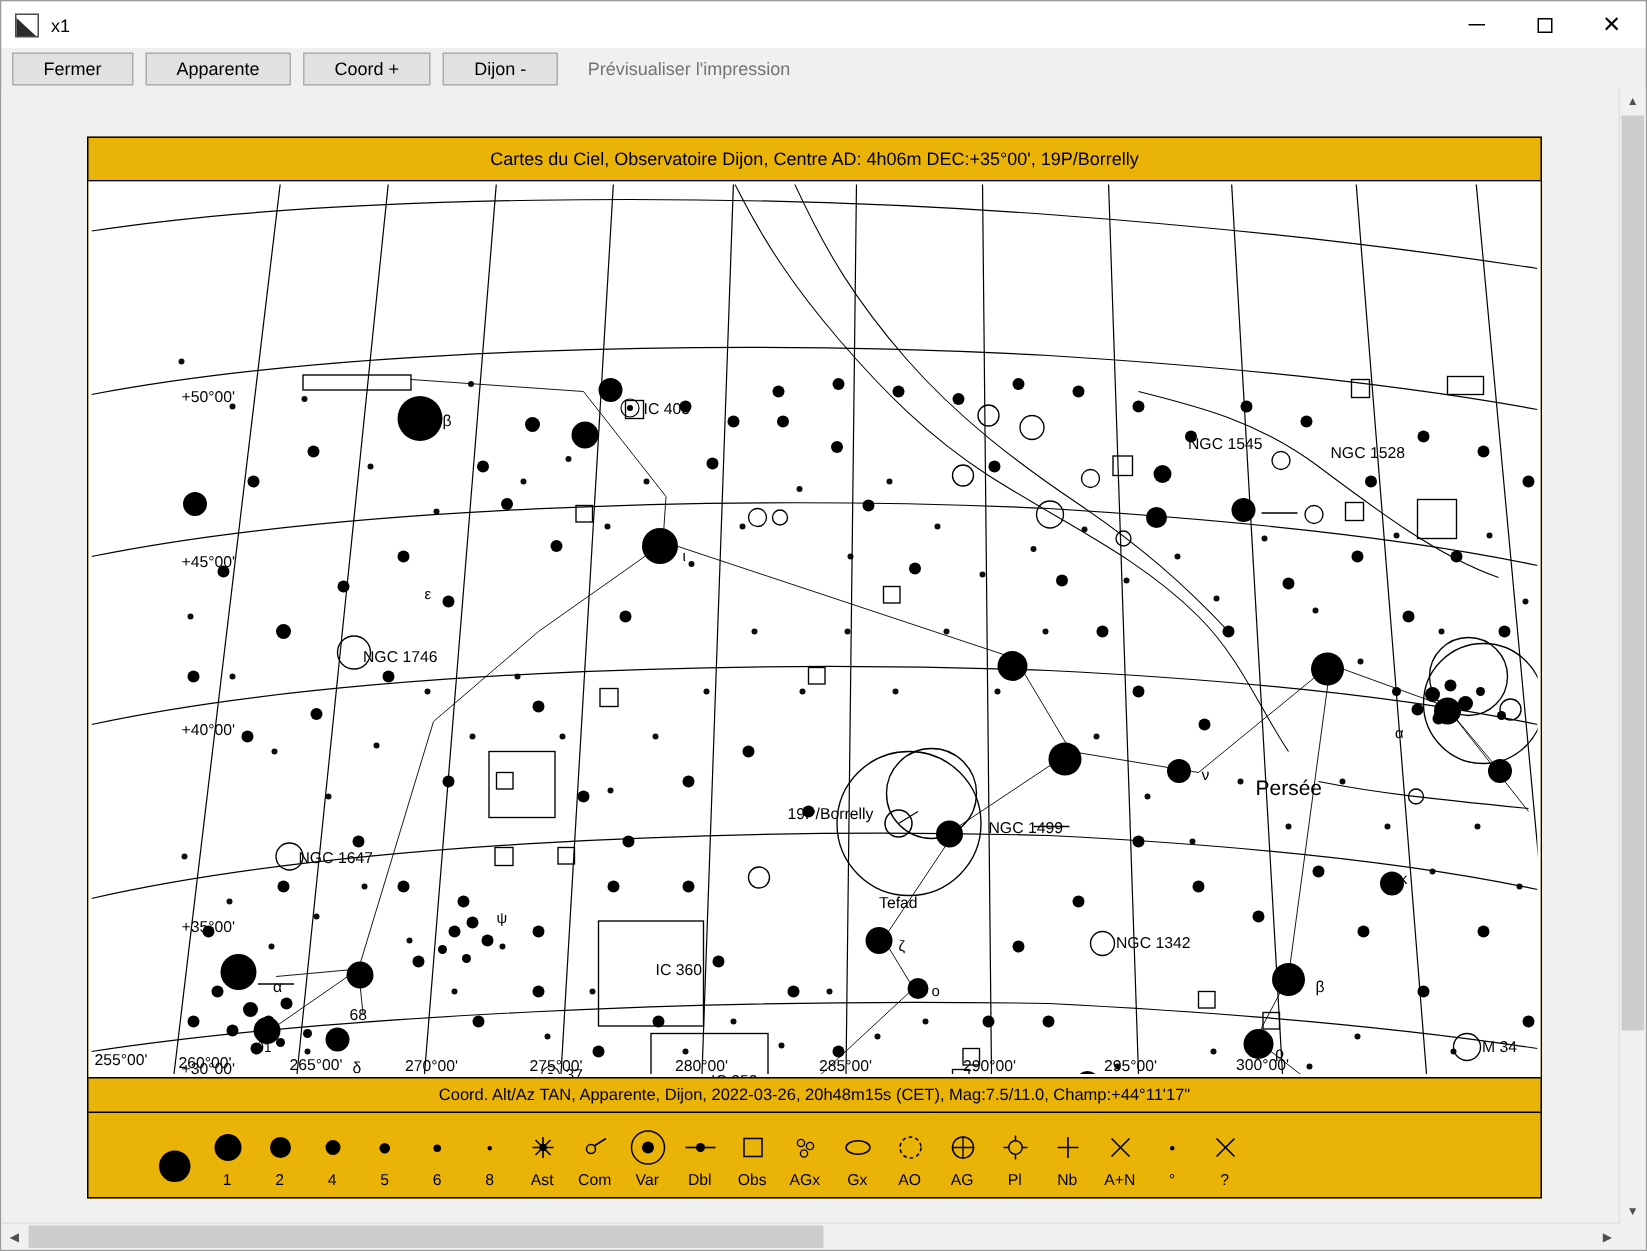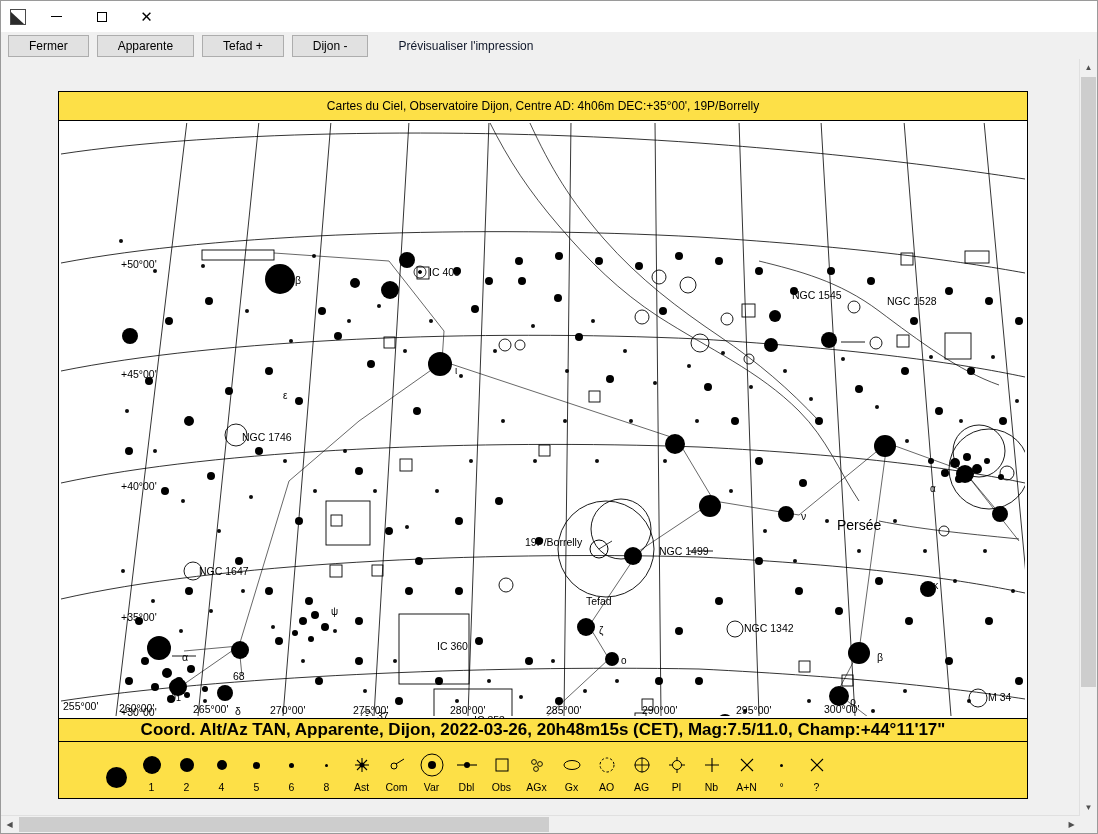--- a/index.html
+++ b/index.html
@@ -61,61 +61,60 @@
     margin-right: 8px;
     background: #e1e1e1;
     border: 1px solid #adadad;
     font-size: 12px; color: #000;
     display: flex; align-items: center; justify-content: center;
     padding: 0 20px;
     box-sizing: border-box;
     cursor: default;
   }
   .tb-label {
-    font-size: 12px; color: #0f172a; margin-left: 22px;
+    font-size: 12px; color: #737373; margin-left: 12px;
   }
 
   
   .client {
     position: absolute; top: 58px; left: 0; right: 0; bottom: 0;
     background: #f0f0f0;
   }
   .doc-area {
     position: absolute; top: 0; left: 0;
     right: 17px; bottom: 17px;
     background: #f0f0f0;
     overflow: hidden;
   }
   .page {
     position: absolute;
     left: 57px; top: 32px;
     width: 970px; height: 708px;
-    background: #fde047;
+    background: #eab308;
     border: 1px solid #000;
     box-sizing: border-box;
   }
   .page-header {
     position: absolute; left: 0; right: 0; top: 0; height: 29px;
     border-bottom: 1px solid #000;
     display: flex; align-items: center; justify-content: center;
     font-size: 12px; color: #000;
     box-sizing: border-box;
   }
   .map {
     position: absolute; left: 0; right: 0; top: 29px; height: 597px;
     overflow: hidden;
     background: #fff;
   }
   .page-footer {
     position: absolute; left: 0; right: 0; top: 626px; height: 24px;
     border-top: 1px solid #000; border-bottom: 1px solid #000;
     display: flex; align-items: center; justify-content: center;
-    font-size: 17px; color: #000;
+    font-size: 11px; color: #000;
     box-sizing: border-box;
-    font-weight: bold;
   }
   .legend {
     position: absolute; left: 0; right: 0; top: 650px; bottom: 0;
     display: flex; align-items: center;
     padding-left: 40px;
     box-sizing: border-box;
   }
   .leg-item {
     display: flex; flex-direction: column; align-items: center;
     justify-content: flex-end;
@@ -158,37 +157,38 @@
 </head>
 <body>
 
 <div id="app">
 
   <div class="titlebar">
     <div class="title-icon">
       <div class="sq"></div>
         <div class="tri"></div>
     </div>
+    <div class="title-text">x1</div>
     <div class="win-btns">
       <div class="win-btn">
           <span class="glyph-min"></span>
         </div>
       <div class="win-btn">
           <span class="glyph-max"></span>
         </div>
       <div class="win-btn close">
           <span class="glyph-close">✕</span>
         </div>
     </div>
   </div>
 
   <div class="toolbar">
     <div class="tb-btn">Fermer</div>
     <div class="tb-btn">Apparente</div>
-    <div class="tb-btn">Tefad +</div>
+    <div class="tb-btn">Coord +</div>
     <div class="tb-btn">Dijon -</div>
     <div class="tb-label">Prévisualiser l'impression</div>
   </div>
 
   <div class="client">
     <div class="doc-area">
 
       <div class="page">
 
         <div class="page-header">Cartes du Ciel, Observatoire Dijon, Centre AD:  4h06m DEC:+35°00', 19P/Borrelly</div>

